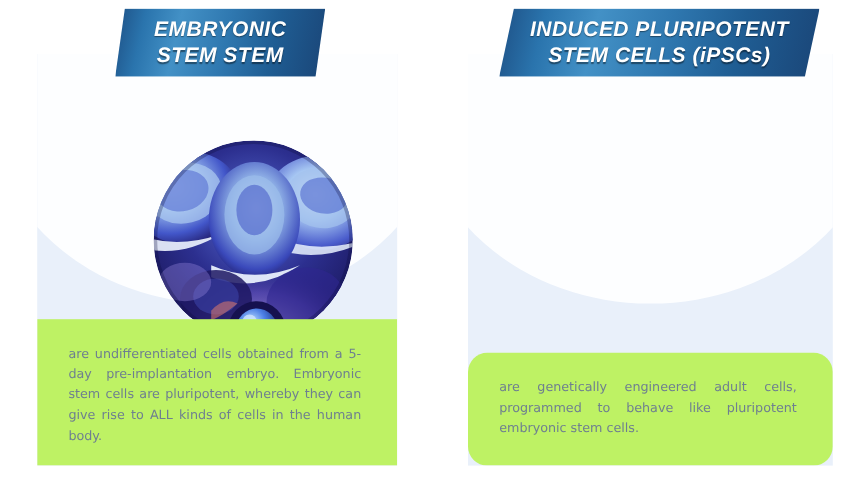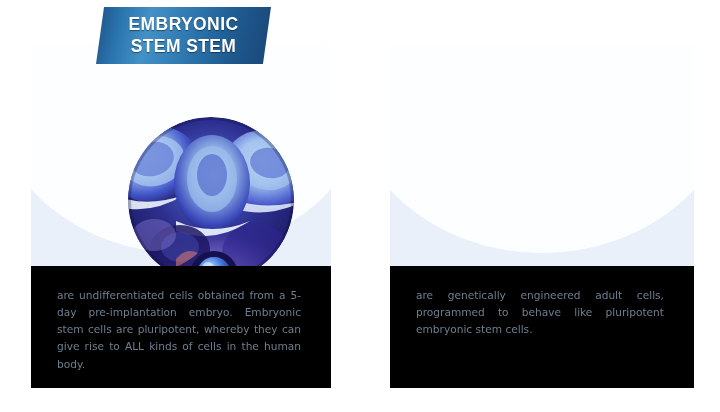--- a/index.html
+++ b/index.html
@@ -50,20 +50,21 @@
   .banner {
     position: absolute;
     top: 7px;
     height: 57px;
     color: #ffffff;
     display: flex;
     flex-direction: column;
     align-items: center;
     justify-content: center;
     font-family: "Liberation Sans", sans-serif;
+    font-style: italic;
     font-weight: bold;
     letter-spacing: 0.4px;
     line-height: 1.22;
     text-shadow: 0 1px 1px rgba(0,0,0,0.45);
     background: linear-gradient(103deg,
         #1d4f84 0%,
         #2a74ad 14%,
         #4391c6 30%,
         #2f78b0 52%,
         #1f5d93 74%,
@@ -94,35 +95,36 @@
   .photo-left  { left: 97px;  top: 72px; }
 
   .photo svg { display: block; width: 100%; height: 100%; }
 
   
   .desc {
     position: absolute;
     left: 0;
     right: 0;
     bottom: 0;
-    background: #000000;
+    background: #bef264;
     color: #6e7f90;
     font-family: "DejaVu Sans", sans-serif;
     font-size: 10.6px;
     line-height: 1.62;
     text-align: justify;
     box-sizing: border-box;
   }
   .desc-left {
     height: 122px;
     padding: 21px 30px 0 26px;
   }
   .desc-right {
-    height: 122px;
+    height: 94px;
     padding: 21px 30px 0 26px;
+    border-radius: 16px;
   }
   .desc p { margin: 0; }
 </style>
 </head>
 <body>
 
 <div class="stage">
 
   <div class="card card-left">
     <div class="card-arc"></div>
@@ -214,14 +216,18 @@
   </div>
 
   <div class="card card-right">
     <div class="card-arc"></div>
 
     <div class="desc desc-right">
       <p>are genetically engineered adult cells, programmed to behave like pluripotent embryonic stem cells.</p>
     </div>
   </div>
 
+  <div class="banner banner-right">
+    <span class="line">INDUCED PLURIPOTENT</span>
+    <span class="line">STEM CELLS (iPSCs)</span>
+  </div>
 
 </div>
 
 </body></html>

